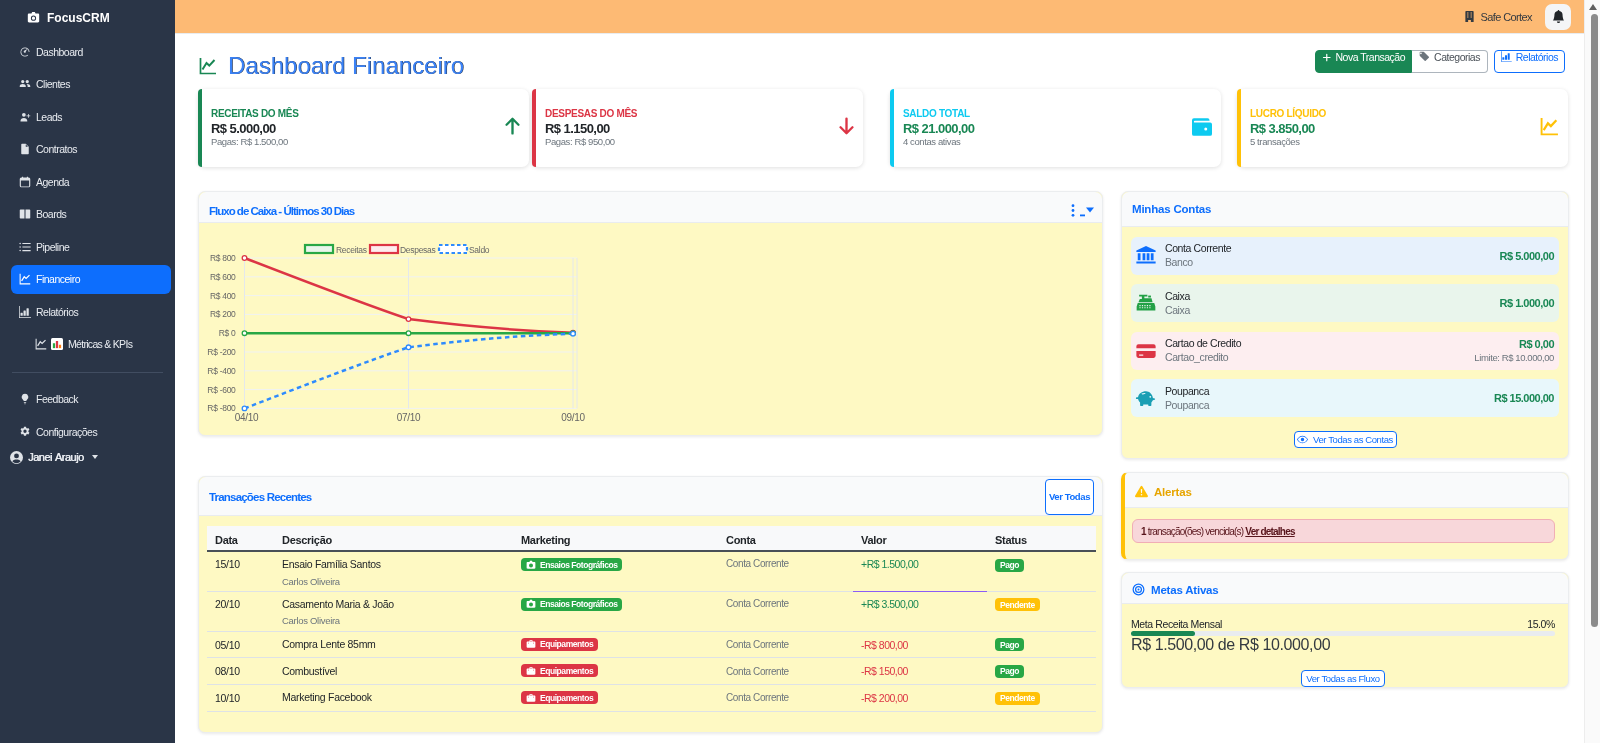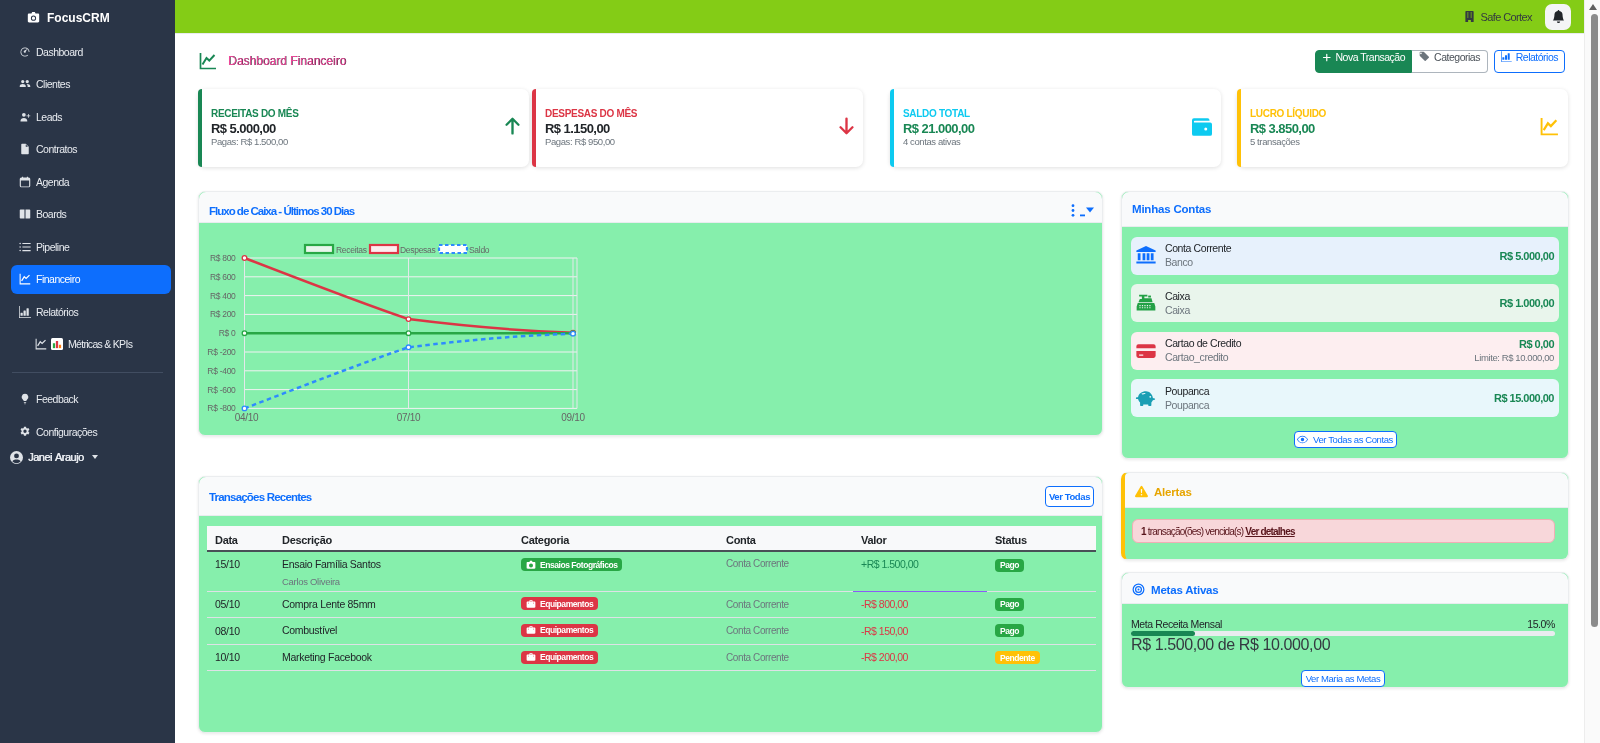--- a/index.html
+++ b/index.html
@@ -8,44 +8,44 @@
 body{font-family:"Liberation Sans",sans-serif;background:#fff;color:#212529;position:relative;letter-spacing:-0.2px}
 
 #sidebar{position:absolute;left:0;top:0;width:175px;height:743px;background:#2a3547;color:#eceff3}
 .brand{display:flex;gap:7px;padding:11px 0 0 27px;font-size:12px;font-weight:bold;color:#fff;letter-spacing:0}
 .nav{margin-top:12.5px}
 .nav a{display:flex;align-items:center;gap:5px;height:28.5px;margin:4px 4px 0 11px;padding-left:8px;border-radius:6px;color:#e9ecf1;text-decoration:none;font-size:10.5px;letter-spacing:-0.5px}
 .nav a .ic{width:12px;height:12px;flex:0 0 12px;display:inline-block}
 .nav a.active{background:#0d6efd;color:#fff}
 .sb-divider{border-top:1px solid #414d61;margin:12px 12px 12px 12px}
 
-#topbar{position:absolute;left:175px;top:0;width:1409px;height:34px;background:#84cc16;border-bottom:1px solid #e9ecef}
+#topbar{position:absolute;left:175px;top:0;width:1409px;height:34px;background:#fdba74;border-bottom:1px solid #e9ecef}
 .tb-right{position:absolute;right:13px;top:0;height:33px;display:flex;align-items:center;gap:13px}
 .safe{display:flex;align-items:center;gap:6px;color:#343a40;font-size:11px;letter-spacing:-0.6px}
 .bellbox{width:26px;height:26px;background:#f4f5f6;border-radius:7px;display:flex;align-items:center;justify-content:center}
 
 #scrollbar{position:absolute;right:0;top:0;width:16px;height:743px;background:#fafafa;border-left:1px solid #ededed}
 #sb-thumb{position:absolute;left:5.5px;top:14px;width:7px;height:613px;background:#8b8b8b;border-radius:4px}
 #sb-up{position:absolute;left:4px;top:4px;width:0;height:0;border-left:4.5px solid transparent;border-right:4.5px solid transparent;border-bottom:6px solid #606060}
 
-#pagetitle{position:absolute;left:199px;top:52px;display:flex;align-items:center;gap:11px;font-size:12px;color:#ec4899;letter-spacing:0;text-shadow:0.5px 0 0 #24292e}
+#pagetitle{position:absolute;left:199px;top:52px;display:flex;align-items:center;gap:11px;font-size:24px;color:#3b82f6;letter-spacing:0;text-shadow:0.5px 0 0 #24292e}
 .topbtns{position:absolute;top:50px;left:1315px;display:flex;align-items:stretch;height:23px;font-size:10.5px;letter-spacing:-0.5px}
 .btn{display:flex;justify-content:center;gap:4px;padding:0 6px;white-space:nowrap}
 .btn-success{background:#198754;border:1px solid #198754;color:#fff;border-radius:4px 0 0 4px;width:97px}
 .btn-outline-sec{background:#fff;border:1px solid #adb5bd;border-left:none;color:#495057;border-radius:0 4px 4px 0;width:76px}
 .btn-outline-pri{background:#fff;border:1px solid #0d6efd;color:#0d6efd;margin-left:6px;border-radius:4px;width:71px}
 
 .scard{position:absolute;top:89px;width:331px;height:78px;background:#fff;border-radius:7px;box-shadow:0 1px 4px rgba(0,0,0,.13);padding:19px 16px 0 13px}
 .scard .bar{position:absolute;left:0;top:0;width:4px;height:78px;border-radius:7px 0 0 7px}
 .scard .t{font-size:10px;font-weight:bold;letter-spacing:-0.3px}
 .scard .v{font-size:13px;font-weight:bold;color:#212529;margin-top:2px;letter-spacing:-0.55px}
 .scard .s{font-size:9.5px;color:#6c757d;margin-top:0px;letter-spacing:-0.4px}
 .scard .icon{position:absolute;right:9px;top:27px}
 
-.card{position:absolute;background:#86efac;border:1px solid #ebedef;border-radius:7px;box-shadow:0 1px 3px rgba(0,0,0,.09)}
+.card{position:absolute;background:#fef9c3;border:1px solid #ebedef;border-radius:7px;box-shadow:0 1px 3px rgba(0,0,0,.09)}
 .card-h{height:35px;display:flex;align-items:center;justify-content:space-between;padding:3px 13px 0 10px;background:#f9fafb;border-bottom:1px solid #e9ecef;border-radius:7px 7px 0 0;font-size:11px;font-weight:bold;color:#0d6efd;letter-spacing:-0.2px}
 
 .acc{display:flex;align-items:center;margin:9.5px 9px 0 9px;height:38px;border-radius:6px;padding:0 5px 0 4px}
 .acc .ai{width:22px;margin-right:8px;display:flex;align-items:center;justify-content:center}
 .acc .at{font-size:10.5px;color:#212529;line-height:13px;letter-spacing:-0.4px}
 .acc .as{font-size:10.5px;color:#6c757d;line-height:14px;letter-spacing:-0.4px}
 .acc .av{margin-left:auto;text-align:right;font-size:11px;font-weight:bold;color:#198754;letter-spacing:-0.5px}
 .acc .lim{font-size:9.5px;font-weight:normal;color:#6c757d;margin-top:2px;letter-spacing:-0.4px}
 .btn-line{display:inline-flex;align-items:center;justify-content:center;gap:5px;border:1px solid #0d6efd;color:#0d6efd;background:#fff;border-radius:4px;font-size:9.5px;letter-spacing:-0.4px}
 
@@ -257,45 +257,55 @@
         <circle cx="45.5" cy="180.4" r="2.3" fill="#fff" stroke="#2e8bfd" stroke-width="1.3"></circle>
         <circle cx="209.5" cy="119.3" r="2.3" fill="#fff" stroke="#2e8bfd" stroke-width="1.3"></circle>
         <circle cx="374" cy="105.67000000000002" r="2.3" fill="#fff" stroke="#2e8bfd" stroke-width="1.3"></circle>
       </svg>
     </div>
 </div>
 
 <div class="card" style="left:198px;top:476px;width:905px;height:257px">
   <div class="card-h" style="height:39px;padding-right:8px;padding-top:1px">
       <span style="letter-spacing:-0.8px;font-size:11.5px">Transações Recentes</span>
-      <span class="btn-line" style="width:49px;height:21px">Ver Todas</span>
+      <span class="btn-line" style="width:49px;height:36px">Ver Todas</span>
     </div>
   <div id="trx">
       <table style="width:889px;margin:10px 8px 0 8px">
         <thead>
   <tr style="background:#f8f9fa">
    <th style="text-align:left;padding:8px 8px 4px;width:67px;border-bottom:2px solid #495057;font-size:11px">Data</th>
    <th style="text-align:left;padding:8px 8px 4px;width:239px;border-bottom:2px solid #495057;font-size:11px">Descrição</th>
-   <th style="text-align:left;padding:8px 8px 4px;width:205px;border-bottom:2px solid #495057;font-size:11px">Categoria</th>
+   <th style="text-align:left;padding:8px 8px 4px;width:205px;border-bottom:2px solid #495057;font-size:11px">Marketing</th>
    <th style="text-align:left;padding:8px 8px 4px;width:135px;border-bottom:2px solid #495057;font-size:11px">Conta</th>
    <th style="text-align:left;padding:8px 8px 4px;width:134px;border-bottom:2px solid #495057;font-size:11px">Valor</th>
    <th style="text-align:left;padding:8px 8px 4px;border-bottom:2px solid #495057;font-size:11px">Status</th>
           </tr>
         </thead>
         <tbody>
           <tr style="height:40px">
    <td style="padding:6px 8px 0;vertical-align:top;border-bottom:1px solid #dee2e6">15/10</td>
    <td style="padding:6px 8px 0;vertical-align:top;border-bottom:1px solid #dee2e6;line-height:13px">Ensaio Família Santos<div style="font-size:9.5px;color:#6c757d;margin-top:3.5px">Carlos Oliveira</div></td>
    <td style="padding:6px 8px 0;vertical-align:top;border-bottom:1px solid #dee2e6"><span class="badge" style="background:#28a745"><svg width="10" height="10" viewBox="0 0 16 16" fill="#fff">
                   <path d="M10.5 3l-.6-1.2c-.15-.3-.45-.5-.8-.5H6.9c-.35 0-.65.2-.8.5L5.5 3H2.5C1.67 3 1 3.67 1 4.5v8c0 .83.67 1.5 1.5 1.5h11c.83 0 1.5-.67 1.5-1.5v-8c0-.83-.67-1.5-1.5-1.5h-3zM8 12a3.2 3.2 0 1 1 0-6.4A3.2 3.2 0 0 1 8 12z"></path>
                 </svg>Ensaios Fotográficos</span></td>
    <td style="padding:6px 8px 0;vertical-align:top;color:#6c757d;border-bottom:1px solid #dee2e6;font-size:10px;letter-spacing:-0.4px">Conta Corrente</td>
    <td style="padding:6px 8px 0;vertical-align:top;color:#198754;border-bottom:1px solid #8b5cf6;letter-spacing:-0.5px">+R$ 1.500,00</td>
    <td style="padding:6px 8px 0;vertical-align:top;border-bottom:1px solid #dee2e6"><span class="badge" style="background:#28a745;padding:0 5px">Pago</span></td>
           </tr>
+          <tr style="height:40.5px">
+   <td style="padding:6px 8px 0;vertical-align:top;border-bottom:1px solid #dee2e6">20/10</td>
+   <td style="padding:6px 8px 0;vertical-align:top;border-bottom:1px solid #dee2e6;line-height:13px">Casamento Maria &amp; João<div style="font-size:9.5px;color:#6c757d;margin-top:3.5px">Carlos Oliveira</div></td>
+   <td style="padding:6px 8px 0;vertical-align:top;border-bottom:1px solid #dee2e6"><span class="badge" style="background:#28a745"><svg width="10" height="10" viewBox="0 0 16 16" fill="#fff">
+                  <path d="M10.5 3l-.6-1.2c-.15-.3-.45-.5-.8-.5H6.9c-.35 0-.65.2-.8.5L5.5 3H2.5C1.67 3 1 3.67 1 4.5v8c0 .83.67 1.5 1.5 1.5h11c.83 0 1.5-.67 1.5-1.5v-8c0-.83-.67-1.5-1.5-1.5h-3zM8 12a3.2 3.2 0 1 1 0-6.4A3.2 3.2 0 0 1 8 12z"></path>
+                </svg>Ensaios Fotográficos</span></td>
+   <td style="padding:6px 8px 0;vertical-align:top;color:#6c757d;border-bottom:1px solid #dee2e6;font-size:10px;letter-spacing:-0.4px">Conta Corrente</td>
+   <td style="padding:6px 8px 0;vertical-align:top;color:#198754;border-bottom:1px solid #dee2e6;letter-spacing:-0.5px">+R$ 3.500,00</td>
+   <td style="padding:6px 8px 0;vertical-align:top;border-bottom:1px solid #dee2e6"><span class="badge" style="background:#ffc107;padding:0 5px">Pendente</span></td>
+          </tr>
           <tr style="height:26px">
    <td style="padding:0 8px;vertical-align:middle;border-bottom:1px solid #dee2e6">05/10</td>
    <td style="padding:0 8px;vertical-align:middle;border-bottom:1px solid #dee2e6;line-height:13px">Compra Lente 85mm</td>
    <td style="padding:0 8px;vertical-align:middle;border-bottom:1px solid #dee2e6"><span class="badge" style="background:#dc3545"><svg width="10" height="10" viewBox="0 0 16 16" fill="#fff">
                   <path d="M5.5 4V2.8c0-.72.58-1.3 1.3-1.3h2.4c.72 0 1.3.58 1.3 1.3V4h3c.83 0 1.5.67 1.5 1.5v7c0 .83-.67 1.5-1.5 1.5h-11A1.5 1.5 0 0 1 1 12.5v-7C1 4.67 1.67 4 2.5 4h3zm1.3-1.2V4h2.4V2.8H6.8zM3.5 6v1.3h1.2V6H3.5zm7.8 0v1.3h1.2V6h-1.2z"></path>
                 </svg>Equipamentos</span></td>
    <td style="padding:0 8px;vertical-align:middle;color:#6c757d;border-bottom:1px solid #dee2e6;font-size:10px;letter-spacing:-0.4px">Conta Corrente</td>
    <td style="padding:0 8px;vertical-align:middle;color:#dc3545;border-bottom:1px solid #dee2e6;letter-spacing:-0.5px">-R$ 800,00</td>
    <td style="padding:0 8px;vertical-align:middle;border-bottom:1px solid #dee2e6"><span class="badge" style="background:#28a745;padding:0 5px">Pago</span></td>
           </tr>
@@ -404,20 +414,20 @@
     </div>
   <div style="padding:14px 13px 0 9px">
     <div style="display:flex;justify-content:space-between;font-size:10.5px;letter-spacing:-0.4px">
         <span>Meta Receita Mensal</span>
         <span>15.0%</span>
       </div>
     <div style="margin-top:1px;height:5px;background:#e9ecef;border-radius:3px">
         <div style="width:15%;height:5px;background:#198754;border-radius:3px"></div>
       </div>
     <div style="font-size:16px;color:#343a40;letter-spacing:-0.4px">R$ 1.500,00 de R$ 10.000,00</div>
-    <div style="text-align:center;margin-top:14px"><span class="btn-line" style="width:84px;height:17px">Ver Maria as Metas</span></div>
+    <div style="text-align:center;margin-top:14px"><span class="btn-line" style="width:84px;height:17px">Ver Todas as Fluxo</span></div>
   </div>
 </div>
 
 <div id="scrollbar">
     <div id="sb-up"></div>
     <div id="sb-thumb"></div>
   </div>
 
 </body></html>

